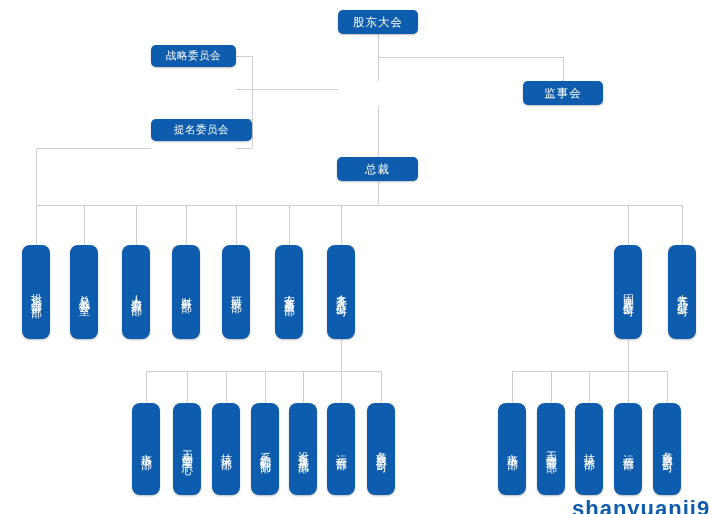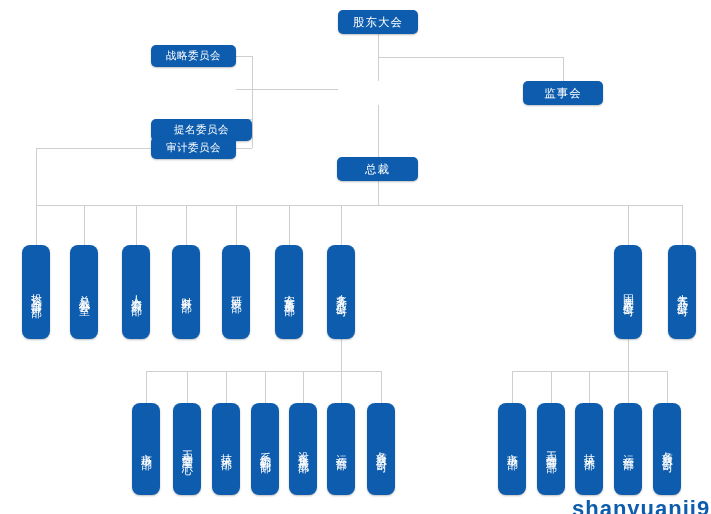--- a/index.html
+++ b/index.html
@@ -85,21 +85,20 @@
   <div class="vl" style="left:589px;top:371px;height:32px;"></div>
   <div class="vl" style="left:628px;top:371px;height:32px;"></div>
   <div class="vl" style="left:667px;top:371px;height:32px;"></div>
 
   <div class="hbox" style="left:338px;top:10px;width:80px;">股东大会</div>
   <div class="hbox" style="left:523px;top:81px;width:80px;">监事会</div>
   <div class="hbox" style="left:337px;top:157px;width:81px;">总裁</div>
 
   <div class="hbox small" style="left:151px;top:45px;width:85px;">战略委员会</div>
   <div class="hbox small" style="left:151px;top:78px;width:101px;margin-top:41px;">提名委员会</div>
-  <div class="hbox small" style="left:151px;top:137px;width:85px;">审计委员会</div>
 
   <div class="vbox row2" style="left:22px;">
       <span>投资与审计部</span>
     </div>
   <div class="vbox row2" style="left:70px;">
       <span>总裁办公室</span>
     </div>
   <div class="vbox row2" style="left:122px;">
       <span>人力资源部</span>
     </div>

